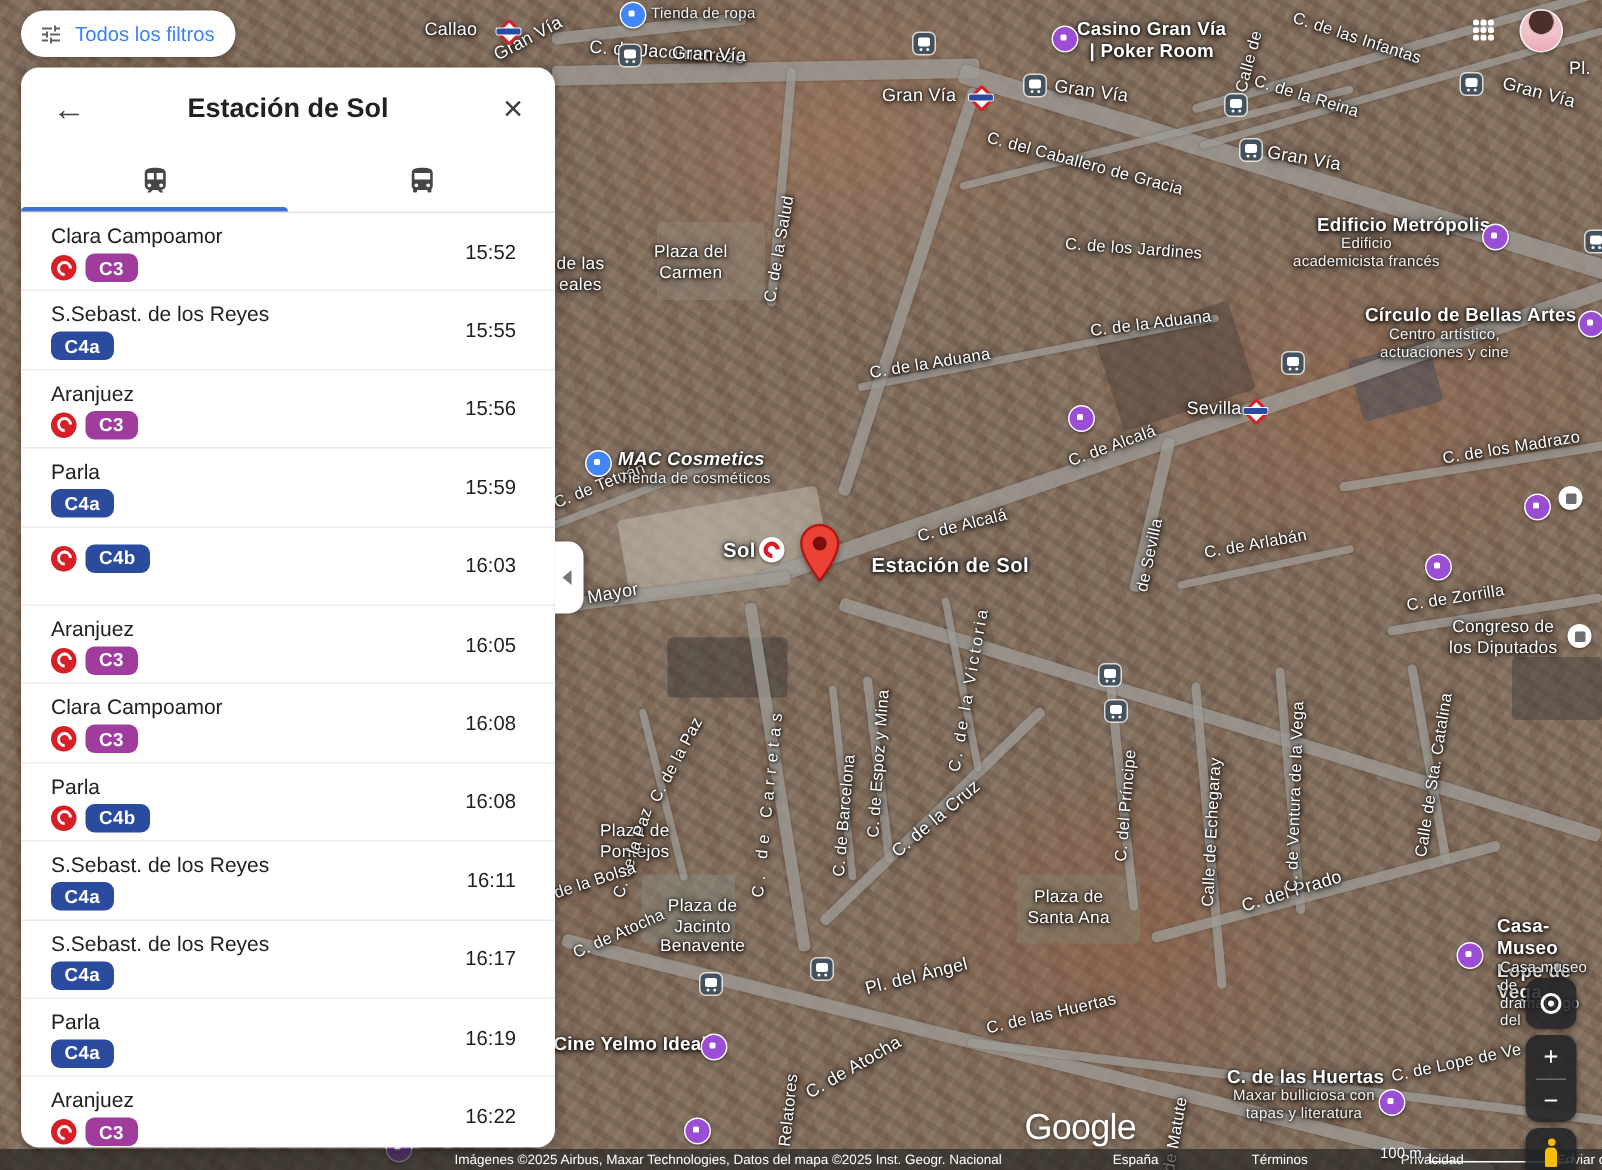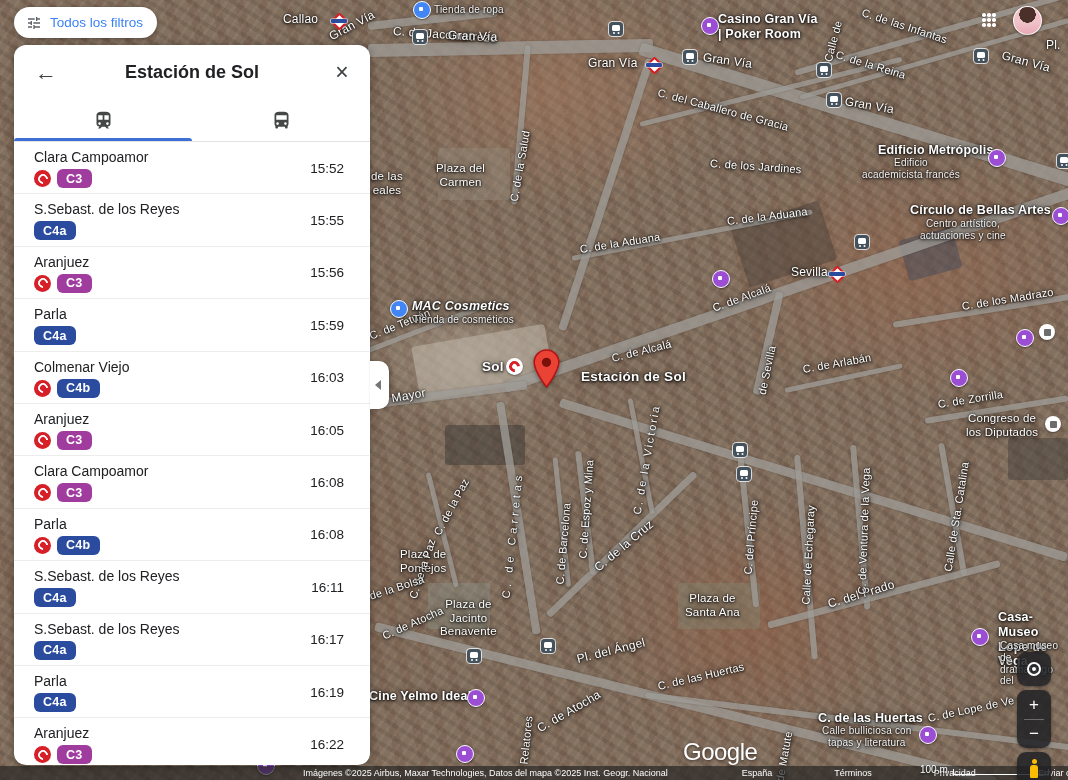--- a/index.html
+++ b/index.html
@@ -193,21 +193,21 @@
         <div class="maplabel stlg" style="left: 588px; top: 56px;">Gran Vía</div>
         <div class="maplabel stlg" style="left: 703px; top: 50px; transform: rotate(8deg);">Gran Vía</div>
         <div class="maplabel stlg" style="left: 845px; top: 94px; transform: rotate(10deg);">Gran Vía</div>
         <div class="maplabel stlg" style="left: 1002px; top: 48px; transform: rotate(15deg);">Gran Vía</div>
         <div class="maplabel stlg" style="left: 1046px; top: 38px;">Pl.</div>
         <div class="maplabel st" style="left: 836px; top: 48px; transform: rotate(17deg);">C. de la Reina</div>
         <div class="maplabel st" style="left: 862px; top: 6px; transform: rotate(18deg);">C. de las Infantas</div>
         <div class="maplabel st" style="left: 828px; top: 55px; transform: rotate(-75deg);">Calle de</div>
         <div class="maplabel st" style="left: 658px; top: 86px; transform: rotate(15deg);">C. del Caballero de Gracia</div>
         <div class="maplabel st" style="left: 710px; top: 157px; transform: rotate(4deg);">C. de los Jardines</div>
-        <div class="maplabel poi" style="left: 718px; top: 12px;">Casino Gran Vía
+        <div class="maplabel poi" style="left: 718px; top: 12px; text-align: center;">Casino Gran Vía
 | Poker Room</div>
         <div class="maplabel poi" style="left: 878px; top: 143px;">Edificio Metrópolis</div>
         <div class="maplabel sub ctr" style="left: 862px; top: 157px;">Edificio
 academicista francés</div>
         <div class="maplabel poi" style="left: 910px; top: 203px;">Círculo de Bellas Artes</div>
         <div class="maplabel sub ctr" style="left: 920px; top: 218px;">Centro artístico,
 actuaciones y cine</div>
         <div class="maplabel st" style="left: 580px; top: 243px; transform: rotate(-9deg);">C. de la Aduana</div>
         <div class="maplabel st" style="left: 727px; top: 215px; transform: rotate(-7deg);">C. de la Aduana</div>
         <div class="maplabel st" style="left: 514px; top: 195px; transform: rotate(-80deg);">C. de la Salud</div>
@@ -254,21 +254,21 @@
         <div class="maplabel st" style="left: 748px; top: 568px; transform: rotate(-85deg);">C. del Príncipe</div>
         <div class="maplabel st" style="left: 806px; top: 598px; transform: rotate(-87deg);">Calle de Echegaray</div>
         <div class="maplabel st" style="left: 862px; top: 588px; transform: rotate(-88deg);">C. de Ventura de la Vega</div>
         <div class="maplabel st" style="left: 948px; top: 565px; transform: rotate(-81deg);">Calle de Sta. Catalina</div>
         <div class="maplabel poi" style="left: 998px; top: 610px;">Casa-Museo
 Lope de Vega</div>
         <div class="maplabel sub" style="left: 1000px; top: 640px;">Casa museo de
 dramaturgo del</div>
         <div class="maplabel st" style="left: 928px; top: 712px; transform: rotate(-12deg);">C. de Lope de Ve</div>
         <div class="maplabel poi" style="left: 818px; top: 711px;">C. de las Huertas</div>
-        <div class="maplabel sub ctr" style="left: 822px; top: 725px;">Calle bulliciosa con
+        <div class="maplabel sub ctr" style="left: 822px; top: 725px;">Maxar bulliciosa con
 tapas y literatura</div>
         <div class="maplabel st" style="left: 780px; top: 775px; transform: rotate(-80deg);">de Matute</div>
         <div class="maplabel st" style="left: 524px; top: 758px; transform: rotate(-84deg);">Relatores</div>
         <div class="maplabel poi" style="left: 281px; top: 753px;">La Gatoteca</div>
       </div>
     <div id="map-icons">
         <div class="mi metro-icon" style="left: 331px; top: 13px;"></div>
         <div class="mi metro-icon" style="left: 646px; top: 57px;"></div>
         <div class="mi metro-icon" style="left: 829px; top: 266px;"></div>
         <div class="mi cercanias-icon" style="left: 506px; top: 358px;"></div>
@@ -380,21 +380,20 @@
   <div class="row">
     <div class="dest">Parla</div>
     <div class="badges">
 
       <span class="badge" style="background: rgb(42, 75, 158);">C4a</span>
     </div>
     <div class="time">15:59</div>
   </div>
 
   <div class="row">
-    <div class="dest">Colmenar Viejo</div>
     <div class="badges">
       <span class="renfe"></span>
       <span class="badge" style="background: rgb(42, 75, 158);">C4b</span>
     </div>
     <div class="time">16:03</div>
   </div>
 
   <div class="row">
     <div class="dest">Aranjuez</div>
     <div class="badges">

